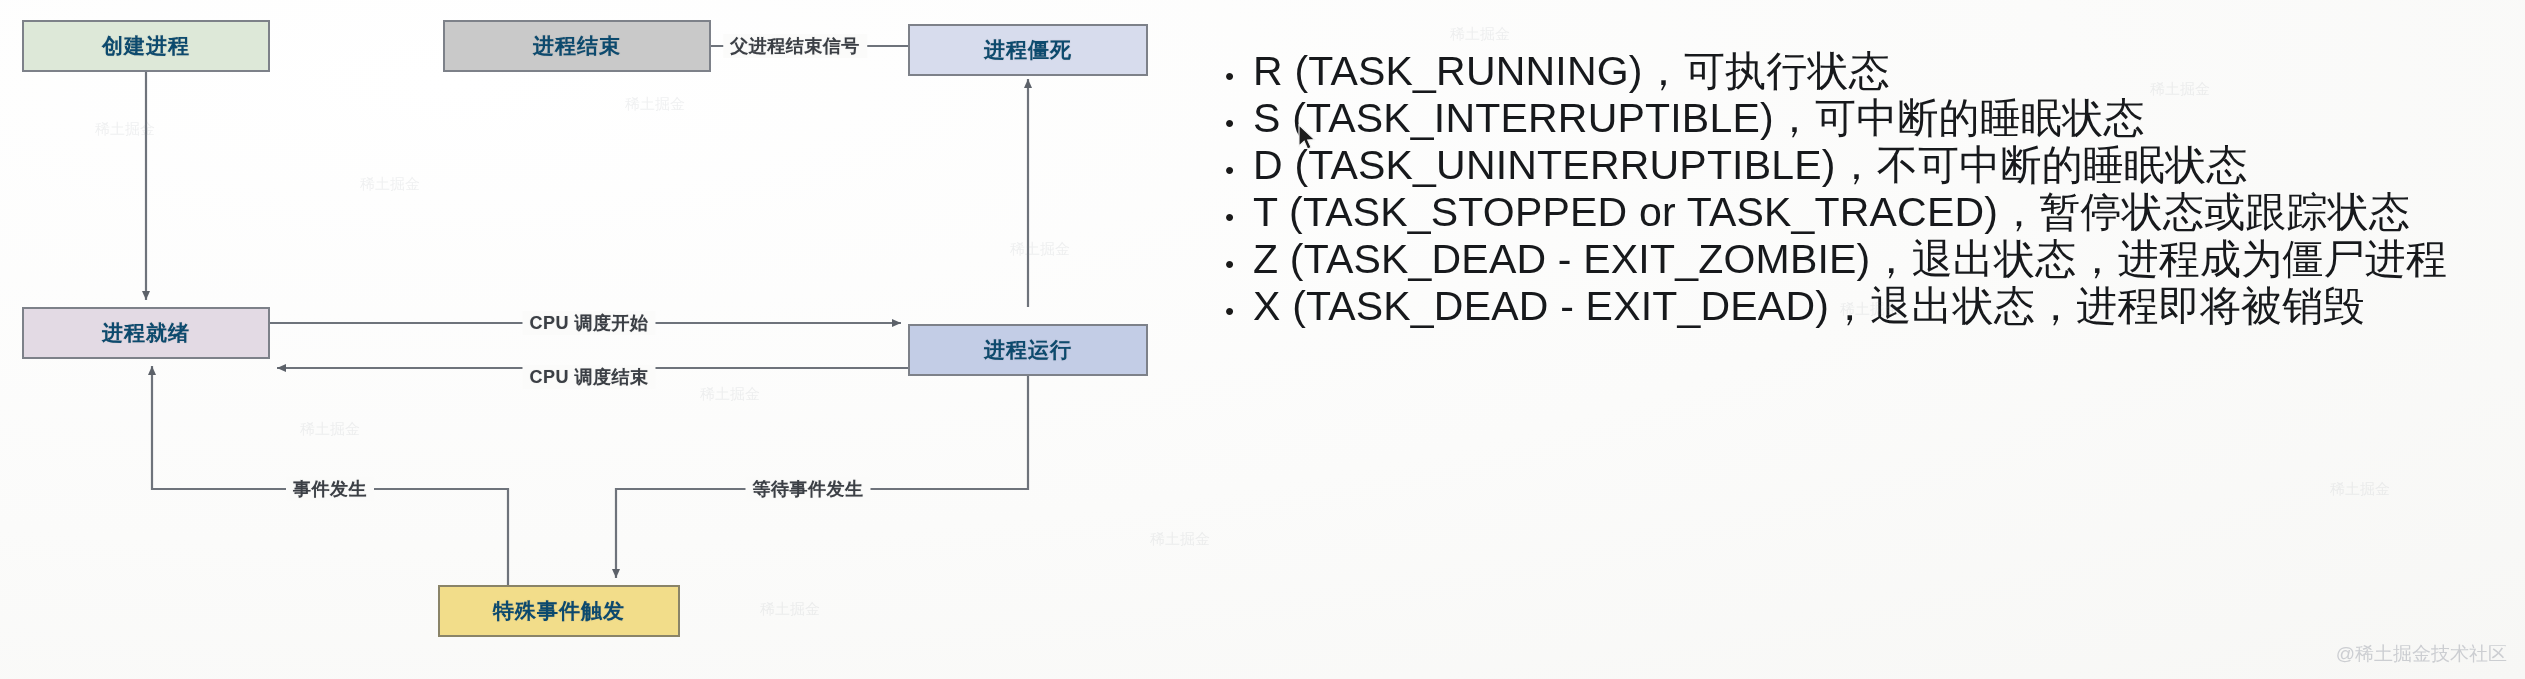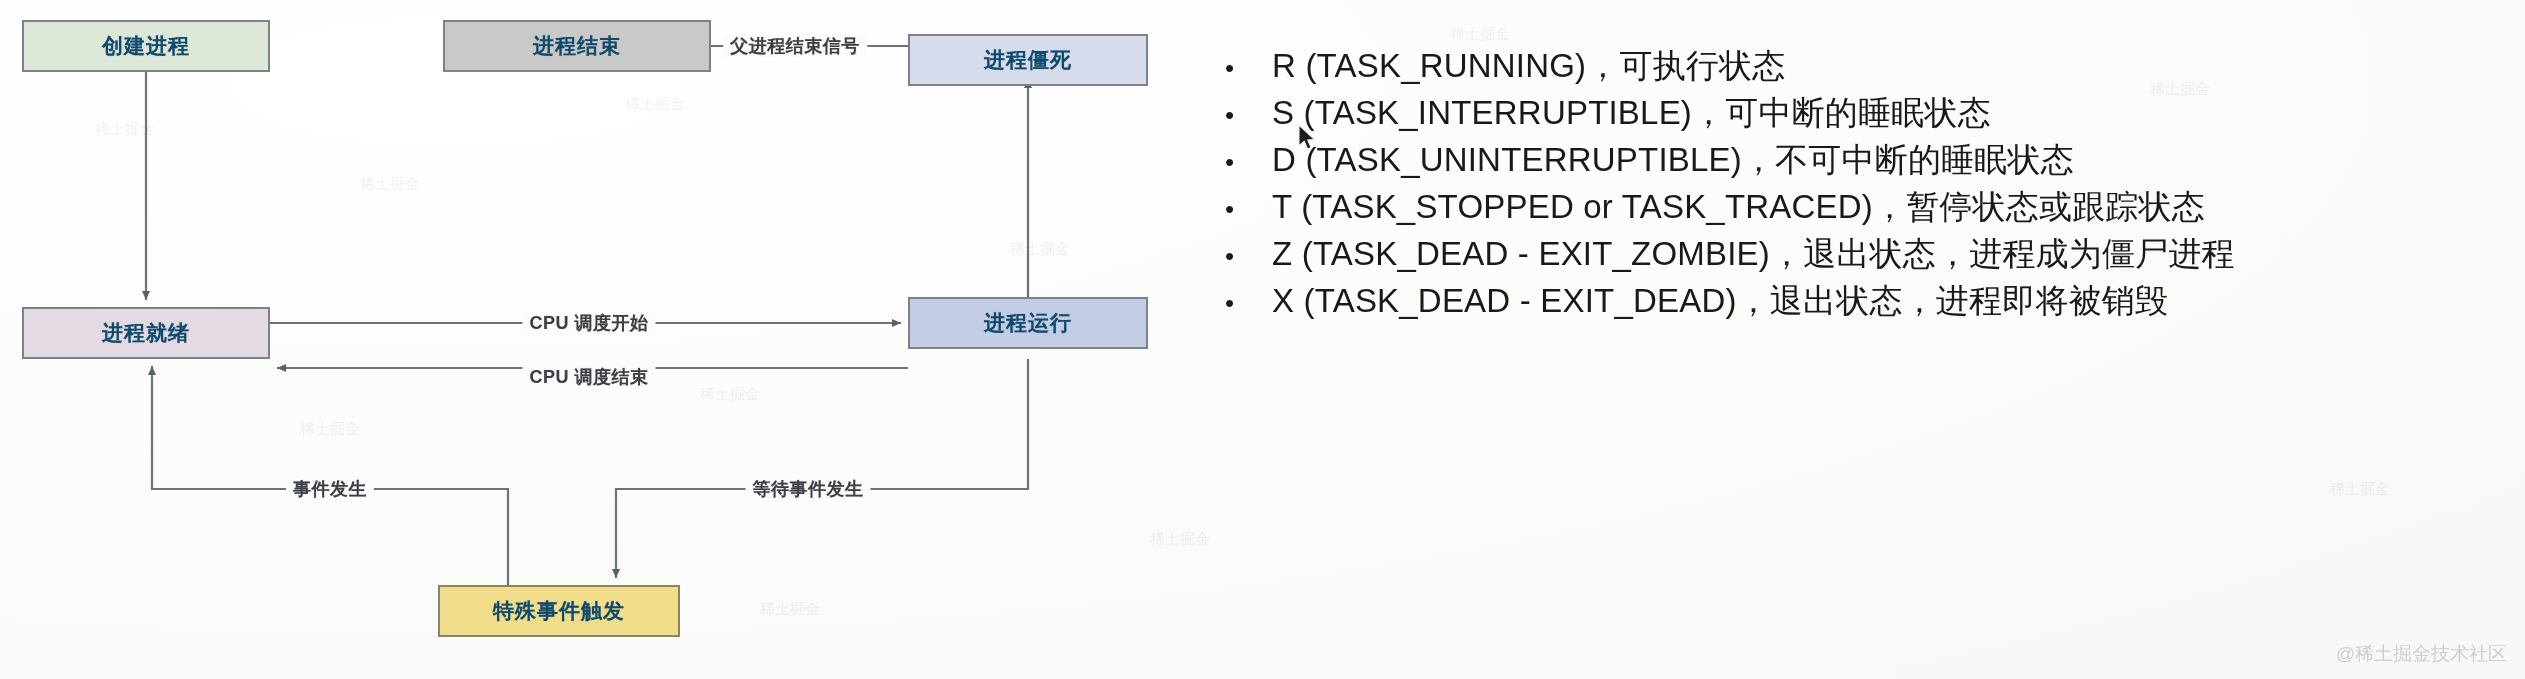--- a/index.html
+++ b/index.html
@@ -81,26 +81,25 @@
     width: 38px;
     flex: 0 0 38px;
     text-align: left;
     font-size: 26px;
     line-height: 1;
     color: #1a1a1a;
     padding-left: 10px;
     box-sizing: border-box;
   }
   .state-text {
-    font-size: 33px;
+    font-size: 41px;
     color: #17191c;
     white-space: nowrap;
     letter-spacing: 0.2px;
     font-family: "Liberation Sans", "DejaVu Sans", sans-serif;
-    margin-left: 19px;
   }
 
   
   .wm {
     position: absolute;
     color: rgba(140,145,155,0.13);
     font-size: 15px;
     white-space: nowrap;
     pointer-events: none;
     font-family: "Liberation Sans", "DejaVu Sans", sans-serif;
@@ -157,29 +156,29 @@
     </svg>
 
     <div class="node-box" style="left:22px;  top:20px;  width:248px; height:52px; background:#dde8d8;">
       <span>创建进程</span>
     </div>
 
     <div class="node-box" style="left:443px; top:20px;  width:268px; height:52px; background:#c9c9c9;">
       <span>进程结束</span>
     </div>
 
-    <div class="node-box" style="left:908px; top:34px;  width:240px; height:52px; background:#d7dced;">
+    <div class="node-box" style="left:908px; top:24px;  width:240px; height:52px; background:#d7dced;">
       <span>进程僵死</span>
     </div>
 
     <div class="node-box" style="left:22px;  top:307px; width:248px; height:52px; background:#e3dae4;">
       <span>进程就绪</span>
     </div>
 
-    <div class="node-box" style="left:908px; top:297px; width:240px; height:52px; background:#c3cde6;">
+    <div class="node-box" style="left:908px; top:324px; width:240px; height:52px; background:#c3cde6;">
       <span>进程运行</span>
     </div>
 
     <div class="node-box" style="left:438px; top:585px; width:242px; height:52px; background:#f2dd8a; border-color:#8a8468;">
       <span>特殊事件触发</span>
     </div>
 
     <div class="edge-label" style="left:795px; top:46px;">
       <span>父进程结束信号</span>
     </div>

